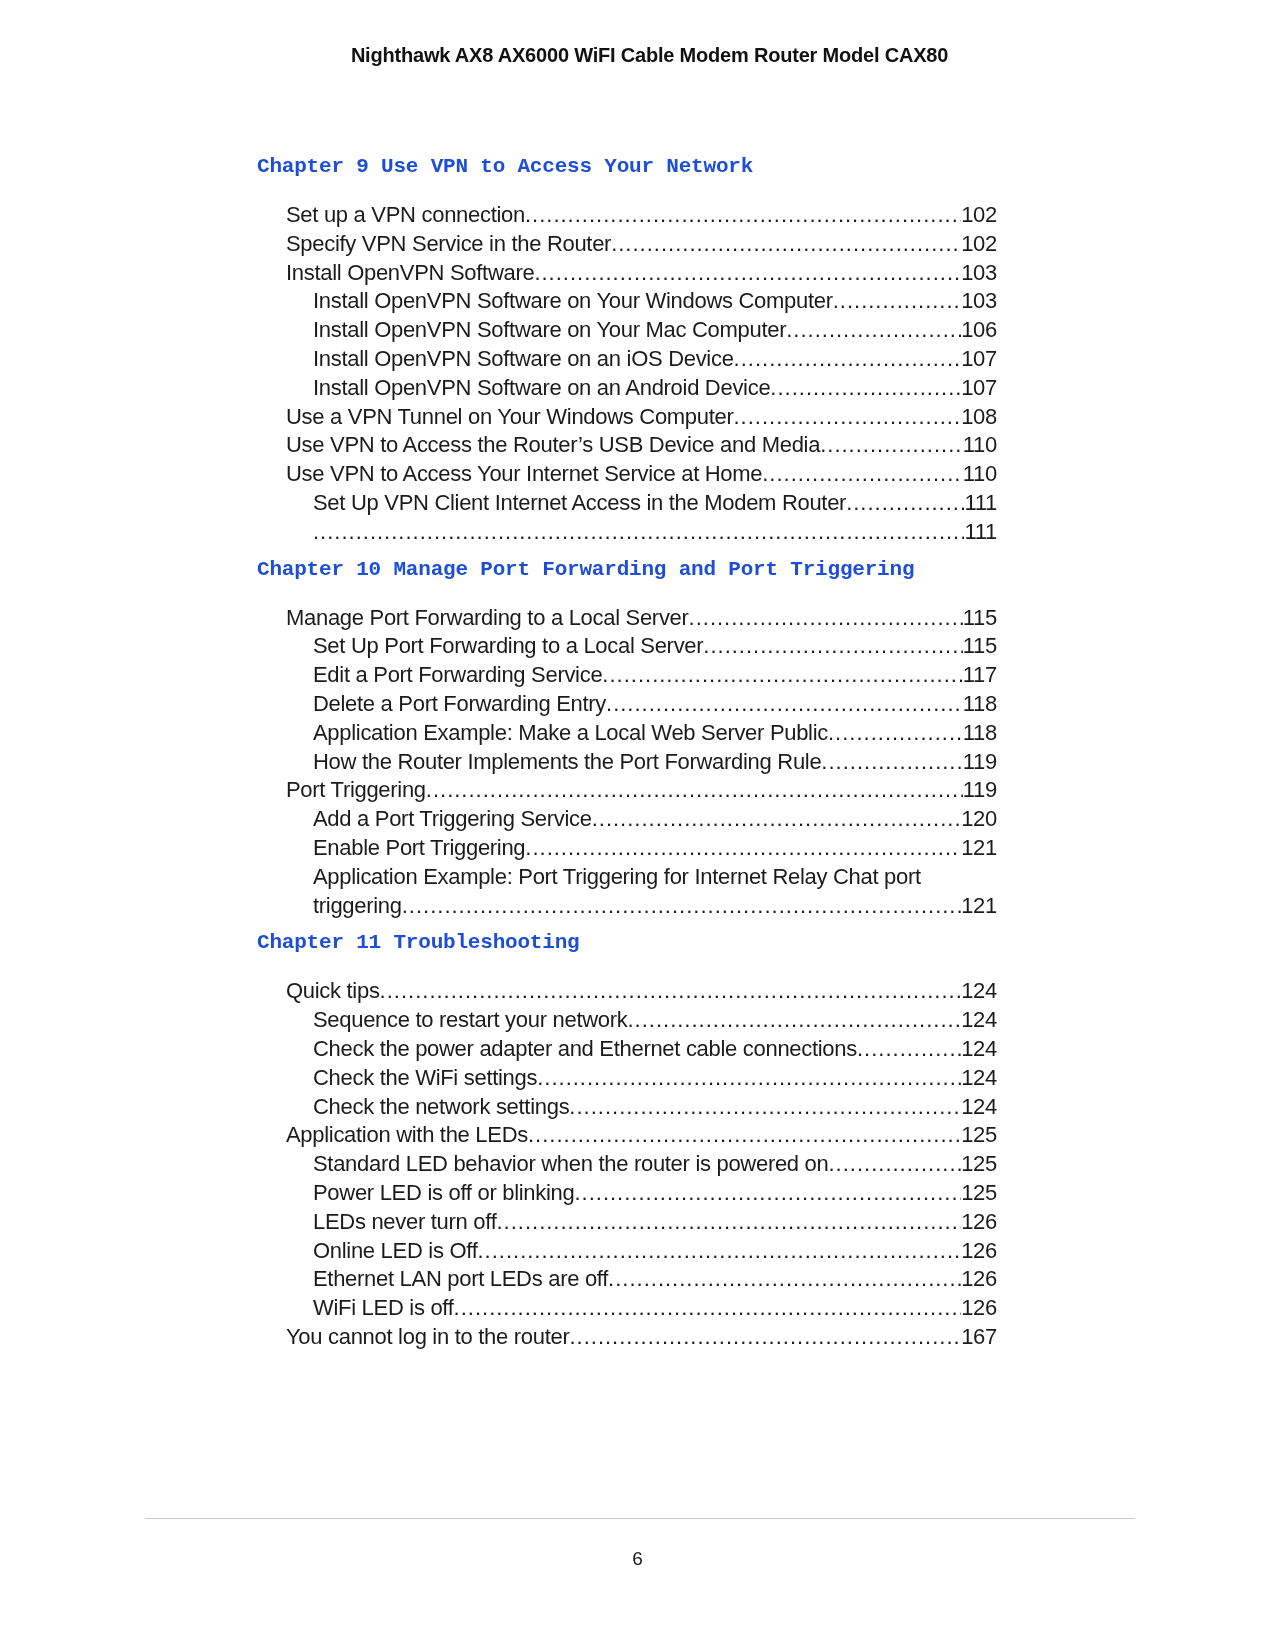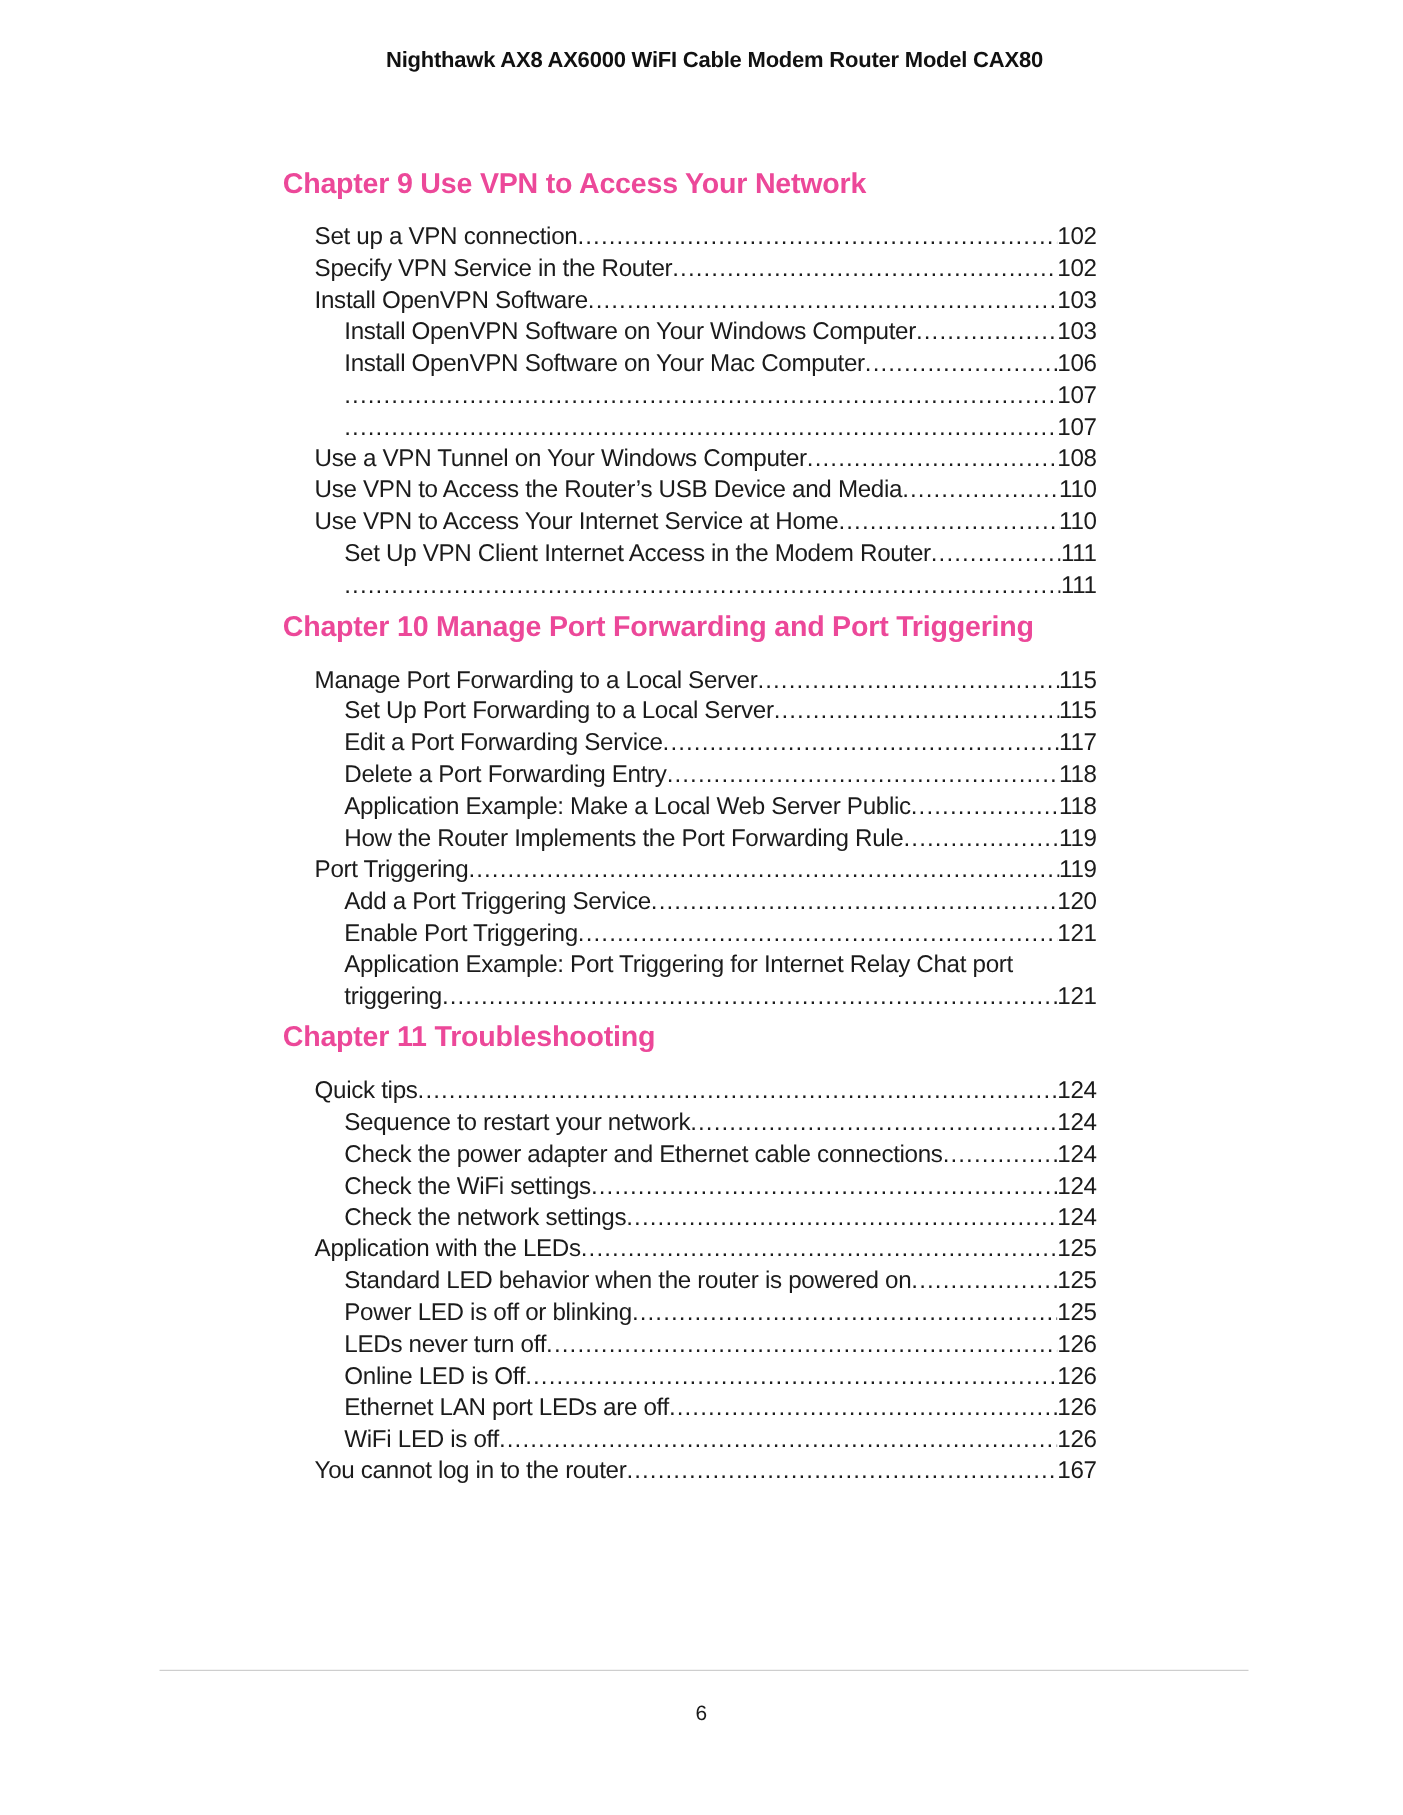--- a/index.html
+++ b/index.html
@@ -31,27 +31,28 @@
   .toc {
     position: absolute;
     left: 257px;
     top: 152px;
     width: 740px;
   }
 
   .toc-section { margin-bottom: 8px; }
 
   .chapter-title {
-    font-size: 26px;
+    font-size: 21px;
     font-weight: 700;
-    color: #ec4899;
+    color: #1d4ed8;
     margin: 0 0 20px 0;
     line-height: 29px;
     letter-spacing: -0.2px;
     white-space: nowrap;
+    font-family: Liberation Mono, monospace;
   }
 
   .toc-row {
     display: flex;
     align-items: flex-start;
     line-height: 28.8px;
     font-size: 22px;
     letter-spacing: -0.3px;
   }
   .toc-row.lvl1 { padding-left: 29px; }
@@ -119,24 +120,26 @@
         <span class="toc-label">Install OpenVPN Software on Your Windows Computer</span>
         <span class="toc-dots"></span>
         <span class="toc-page">103</span>
       </div>
       <div class="toc-row lvl2">
         <span class="toc-label">Install OpenVPN Software on Your Mac Computer</span>
         <span class="toc-dots"></span>
         <span class="toc-page">106</span>
       </div>
       <div class="toc-row lvl2">
+        <span class="toc-label">Install OpenVPN Software on an iOS Device</span>
         <span class="toc-dots"></span>
         <span class="toc-page">107</span>
       </div>
       <div class="toc-row lvl2">
+        <span class="toc-label">Install OpenVPN Software on an Android Device</span>
         <span class="toc-dots"></span>
         <span class="toc-page">107</span>
       </div>
       <div class="toc-row lvl1">
         <span class="toc-label">Use a VPN Tunnel on Your Windows Computer</span>
         <span class="toc-dots"></span>
         <span class="toc-page">108</span>
       </div>
       <div class="toc-row lvl1">
         <span class="toc-label">Use VPN to Access the Router’s USB Device and Media</span>

